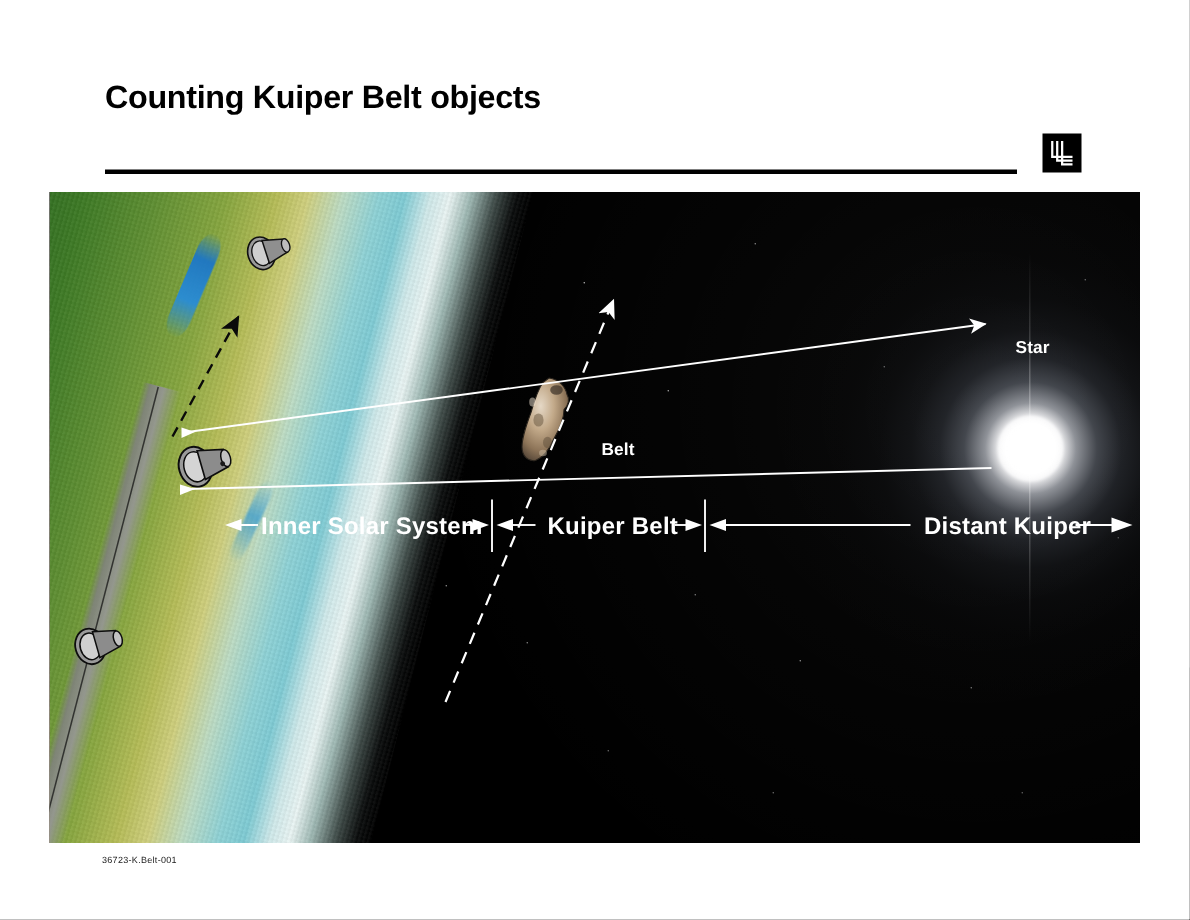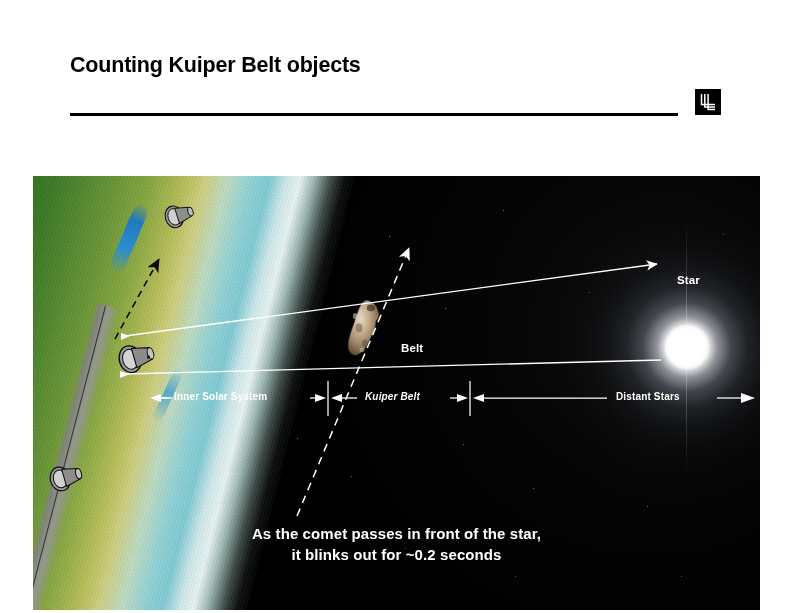--- a/index.html
+++ b/index.html
@@ -72,21 +72,20 @@
 
   
   #art {
     position: absolute;
     left: 33px;
     top: 128px;
     width: 727px;
     height: 434px;
     overflow: hidden;
     background: #d946ef;
-    margin-top: 48px;
   }
 
   
   .space-bg {
     position: absolute;
     inset: 0;
     background:
       radial-gradient(circle at 85% 33%, rgba(255,255,255,0.045) 0%, rgba(255,255,255,0.02) 26%, rgba(0,0,0,0) 55%),
       #000000;
   }
@@ -256,25 +255,25 @@
     letter-spacing: 0.1px;
   }
   #label-star  { left: 644px; top: 98px; }
   #label-comet { left: 368px; top: 166px; }
 
   .scale-label {
     position: absolute;
     color: #ffffff;
     font-weight: bold;
     white-space: nowrap;
-    font-size: 10px;
+    font-size: 16px;
     letter-spacing: 0.15px;
   }
   #label-inner   { left: 141px; top: 215px; }
-  #label-kuiper  { left: 332px; top: 215px; font-style: italic; }
+  #label-kuiper  { left: 332px; top: 215px; }
   #label-distant { left: 583px; top: 215px; }
 
   
   #caption {
     position: absolute;
     left: 0;
     top: 347px;
     width: 727px;
     text-align: center;
     color: #ffffff;
@@ -460,21 +459,17 @@
           <path d="M722 222 L708 217 L708 227 Z" fill="#ffffff" stroke="none"></path>
         </g>
       </svg>
     </div>
 
     <div class="art-label" id="label-star">Star</div>
     <div class="art-label" id="label-comet">Belt</div>
 
     <div class="scale-label" id="label-inner">Inner Solar System</div>
     <div class="scale-label" id="label-kuiper">Kuiper Belt</div>
-    <div class="scale-label" id="label-distant">Distant Stars</div>
-
-    <div id="caption">
-      <div class="caption-line">As the comet passes in front of the star,</div>
-      <div class="caption-line">it blinks out for ~0.2 seconds</div>
-    </div>
+    <div class="scale-label" id="label-distant">Distant Kuiper</div>
+
 
   </div>
 </div>
 
 </body></html>

